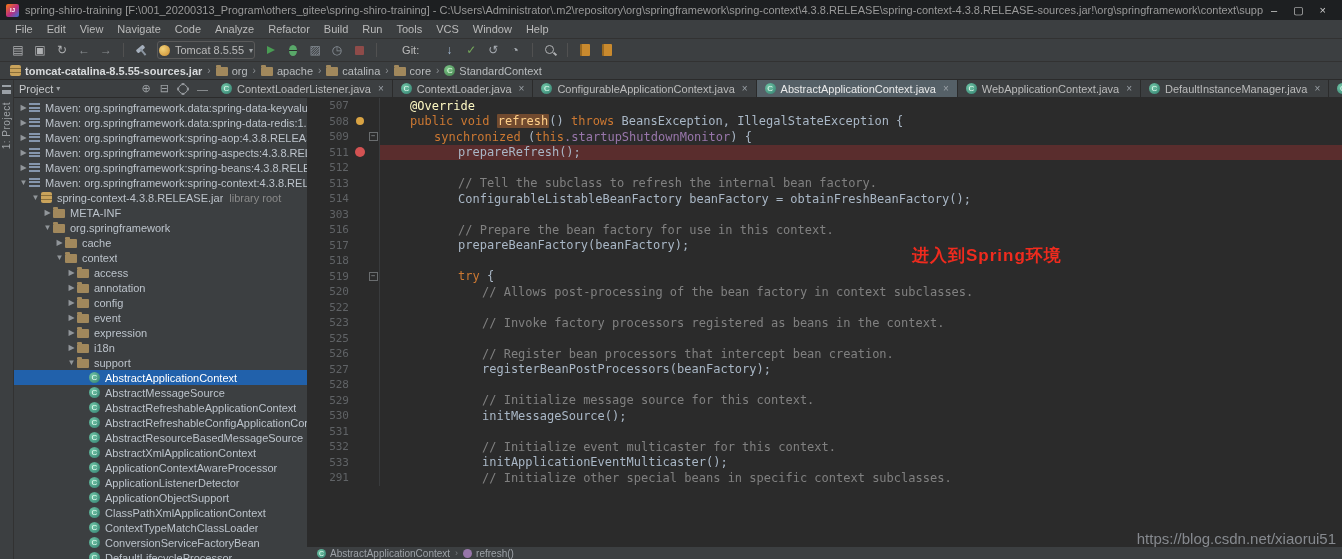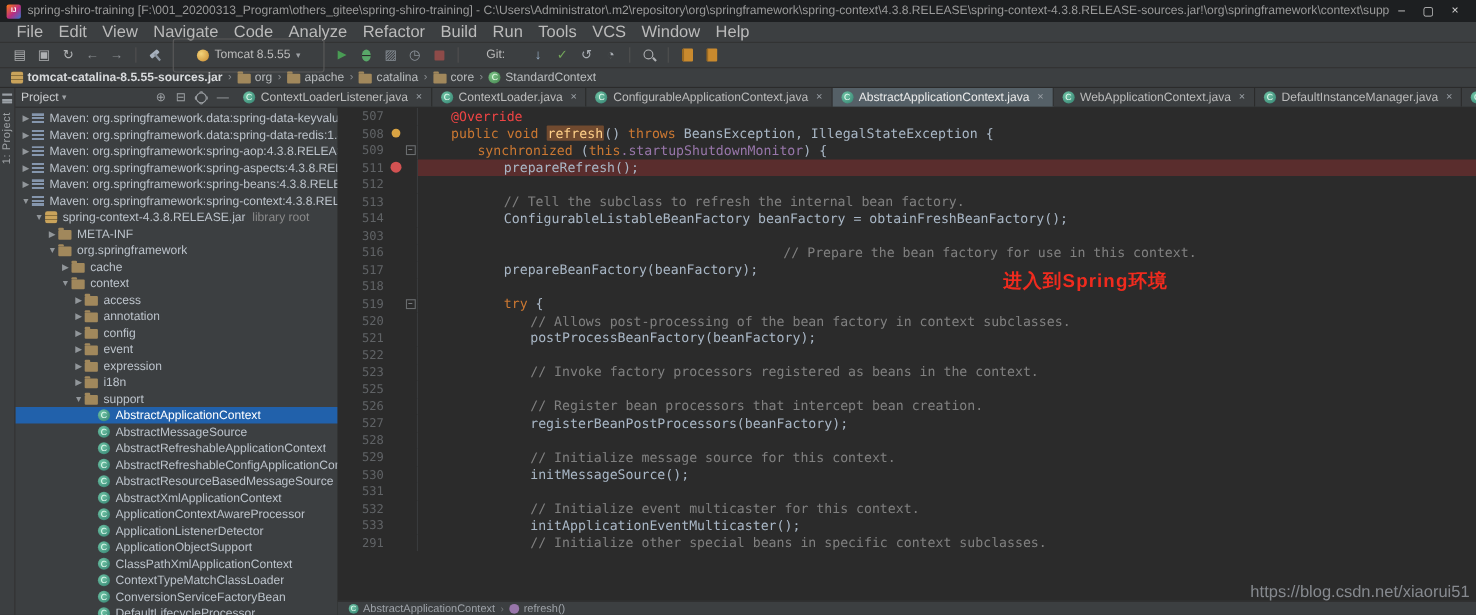--- a/index.html
+++ b/index.html
@@ -7,29 +7,29 @@
   .window{position:relative;width:1342px;height:559px;background:#2b2b2b;color:#bbb;overflow:hidden}
 
   
   .titlebar{height:20px;background:#1d1f21;display:flex;align-items:center;padding:0 6px;font-size:11px;color:#9a9a9a}
   .app-logo{flex:none;width:13px;height:13px;border-radius:2px;background:linear-gradient(135deg,#f97a12,#b92d82 55%,#3177d2);color:#fff;font-size:6px;font-weight:bold;display:flex;align-items:center;justify-content:center;margin-right:6px}
   .title-text{white-space:nowrap;overflow:hidden;flex:1}
   .win-controls{display:flex;gap:16px;color:#cfcfcf;font-size:11px;margin-left:8px;padding-right:10px}
   .win-controls span{cursor:default}
 
   
-  .menubar{height:19px;background:#3c3f41;display:flex;align-items:center;padding-left:8px;font-size:15px;color:#bbbbbb;border-bottom:1px solid #323232}
+  .menubar{height:19px;background:#3c3f41;display:flex;align-items:center;padding-left:8px;font-size:11px;color:#bbbbbb;border-bottom:1px solid #323232}
   .menu-item{padding:0 7px}
 
   
   .toolbar{height:23px;background:#3c3f41;display:flex;align-items:center;padding-left:8px;gap:2px;border-bottom:1px solid #323232;font-size:11px}
   .tbi{width:20px;height:18px;display:flex;align-items:center;justify-content:center;border-radius:2px;font-size:12px}
   .tb-sep{width:1px;height:14px;background:#515151;margin:0 5px}
   .tb-label{color:#bbbbbb;margin:0 18px}
-  .run-config{display:flex;align-items:center;gap:5px;padding:1px 21px;border:1px solid #5a5a5a;border-radius:3px;height:31px;color:#bbb;margin:0 4px}
+  .run-config{display:flex;align-items:center;gap:5px;padding:1px 1px;border:1px solid #5a5a5a;border-radius:3px;height:18px;color:#bbb;margin:0 4px}
   .run-config .dd{font-size:8px;color:#9da1a5}
   .glyph-tomcat{width:11px;height:11px;border-radius:50%;background:radial-gradient(circle at 35% 35%,#f3d37a,#c98a2e)}
   .glyph-run{width:0;height:0;border-left:8px solid #499c54;border-top:4.5px solid transparent;border-bottom:4.5px solid transparent}
   .glyph-bug{width:8px;height:11px;border-radius:50%;background:#59a869;position:relative}
   .glyph-bug::before{content:"";position:absolute;left:0;right:0;top:5px;height:1px;background:#2b2b2b}
   .glyph-stop{width:9px;height:9px;background:#8e4b49;border-radius:1px}
   .glyph-hammer{position:relative;width:13px;height:13px}
   .glyph-hammer::before{content:"";position:absolute;left:1px;top:3px;width:9px;height:4px;background:#a6b0bd;border-radius:1px;transform:rotate(-40deg)}
   .glyph-hammer::after{content:"";position:absolute;left:7px;top:4px;width:2px;height:8px;background:#8a94a0;transform:rotate(-40deg)}
   .glyph-search{position:relative;width:13px;height:13px}
@@ -87,21 +87,21 @@
   .bpcol{flex:none;width:14px;display:flex;align-items:center;justify-content:center}
   .bp{width:10px;height:10px;border-radius:50%;background:#d25252}
   .bm{width:8px;height:8px;border-radius:50%;background:#d9a343}
   .foldcol{flex:none;width:13px;height:100%;display:flex;align-items:center;justify-content:center;border-right:1px solid #393b3d}
   .fold-box{width:9px;height:9px;border:1px solid #6a6d6f;font-size:7px;line-height:7px;color:#9da1a5;background:#2b2b2b;display:flex;align-items:center;justify-content:center}
   .lcontent{flex:1;display:flex;align-items:center;white-space:pre;height:100%}
   .code-line.exec .lcontent{background:#5a2d2d}
   .tk-kw{color:#cc7832}
   .tk-pl{color:#a9b7c6}
   .tk-cm{color:#808080}
-  .tk-ann{color:#ef4444}
+  .tk-ann{color:#fef9c3}
   .tk-fld{color:#9876aa}
   .tk-hl{color:#ffd089;background:#714a2f;border-radius:1px;padding:0 1px}
   .annotation{position:absolute;left:605px;top:146px;color:#f02b1e;font-size:17px;font-weight:bold;font-family:"Liberation Sans",sans-serif;letter-spacing:1px}
 
   
   .editor-bc{flex:none;height:13px;background:#3c3f41;border-top:1px solid #2b2b2b;display:flex;align-items:center;font-size:10px;color:#9da2a8;padding-left:10px;gap:5px}
   .bc-item{display:flex;align-items:center;gap:4px;white-space:nowrap}
   .bc-sep{color:#7a7e82;font-size:9px}
 
   .watermark{position:absolute;right:6px;bottom:12px;color:#90949a;font-size:15px;opacity:.9;font-family:"Liberation Sans",sans-serif}
@@ -483,21 +483,21 @@
               <div class="code-line">
                 <span class="ln">303</span>
                 <span class="bpcol"></span>
                 <span class="foldcol"></span>
                 <span class="lcontent" style="padding-left: 6px;"></span>
               </div>
               <div class="code-line">
                 <span class="ln">516</span>
                 <span class="bpcol"></span>
                 <span class="foldcol"></span>
-                <span class="lcontent" style="padding-left: 78px; justify-content: center;"><span class="tk-cm">// Prepare the bean factory for use in this context.</span></span>
+                <span class="lcontent" style="padding-left: 78px;"><span class="tk-cm">// Prepare the bean factory for use in this context.</span></span>
               </div>
               <div class="code-line">
                 <span class="ln">517</span>
                 <span class="bpcol"></span>
                 <span class="foldcol"></span>
                 <span class="lcontent" style="padding-left: 78px;"><span class="tk-pl">prepareBeanFactory(beanFactory);</span></span>
               </div>
               <div class="code-line">
                 <span class="ln">518</span>
                 <span class="bpcol"></span>
@@ -510,26 +510,20 @@
                 <span class="foldcol">
                   <span class="fold-box">−</span>
                 </span>
                 <span class="lcontent" style="padding-left: 78px;"><span class="tk-kw">try</span><span class="tk-pl"> {</span></span>
               </div>
               <div class="code-line">
                 <span class="ln">520</span>
                 <span class="bpcol"></span>
                 <span class="foldcol"></span>
                 <span class="lcontent" style="padding-left: 102px;"><span class="tk-cm">// Allows post-processing of the bean factory in context subclasses.</span></span>
-              </div>
-              <div class="code-line">
-                <span class="ln">521</span>
-                <span class="bpcol"></span>
-                <span class="foldcol"></span>
-                <span class="lcontent" style="padding-left: 102px;"><span class="tk-pl">postProcessBeanFactory(beanFactory);</span></span>
               </div>
               <div class="code-line">
                 <span class="ln">522</span>
                 <span class="bpcol"></span>
                 <span class="foldcol"></span>
                 <span class="lcontent" style="padding-left: 6px;"></span>
               </div>
               <div class="code-line">
                 <span class="ln">523</span>
                 <span class="bpcol"></span>

